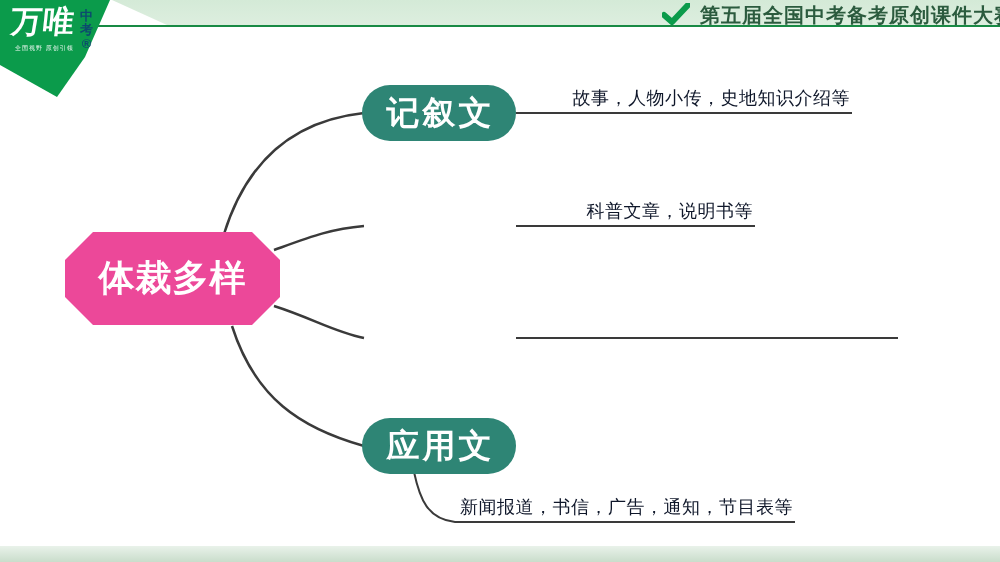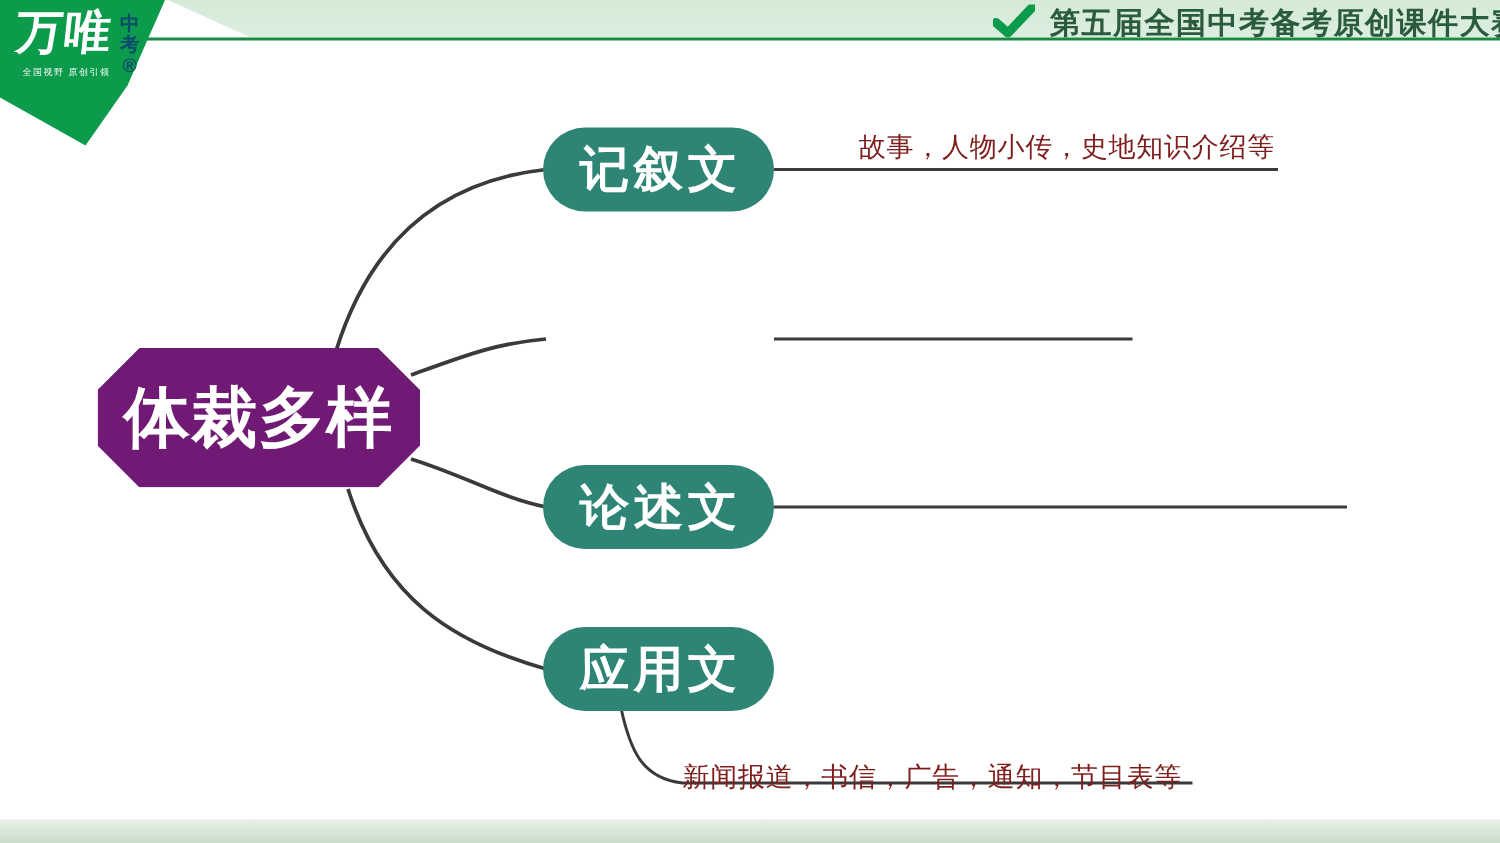--- a/index.html
+++ b/index.html
@@ -41,40 +41,40 @@
   .bottom-band{
     position:absolute;left:0;top:546px;width:1000px;height:16px;
     background:linear-gradient(to bottom,#e9f2ea,#c9ddcb);
   }
   
   .connectors{position:absolute;left:0;top:0;width:1000px;height:562px;}
   .connectors path{fill:none;stroke:#3a3a3a;}
   .curve{stroke-width:2.5px;}
   .note-line{stroke-width:2px;}
   .center-node{
-    position:absolute;left:65px;top:232px;width:215px;height:93px;background:#701a75;
+    position:absolute;left:65px;top:232px;width:215px;height:93px;background:#ec4899;
     clip-path:polygon(28px 0,calc(100% - 28px) 0,100% 28px,100% calc(100% - 28px),
       calc(100% - 28px) 100%,28px 100%,0 calc(100% - 28px),0 28px);
     display:flex;align-items:center;justify-content:center;
-    color:#ffffff;font-size:44px;font-weight:700;letter-spacing:1px;z-index:2;text-align:center;
+    color:#ffffff;font-size:36px;font-weight:700;letter-spacing:1px;z-index:2;text-align:center;
   }
   .pill{
     position:absolute;left:362px;width:154px;height:56px;background:#2e8575;border-radius:28px;
     display:flex;align-items:center;justify-content:center;
     color:#ffffff;font-size:33px;font-weight:700;letter-spacing:3px;text-indent:3px;z-index:2;
   }
   .pill-0{top:85px;} .pill-1{top:198px;} .pill-2{top:310px;} .pill-3{top:418px;font-family:Liberation Mono, monospace;}
   .note{
-    position:absolute;height:24px;line-height:24px;color:#7f1d1d;font-size:18px;
+    position:absolute;height:24px;line-height:24px;color:#0f172a;font-size:18px;
     text-align:right;white-space:nowrap;letter-spacing:.5px;
   }
   .note-0{left:516px;width:334px;top:86px;}
   .note-1{left:516px;width:237px;top:199px;}
   .note-2{left:516px;width:380px;top:311px;}
-  .note-3{left:450px;width:343px;top:506px;text-align:center;}
+  .note-3{left:450px;width:343px;top:495px;}
 </style>
 </head>
 <body>
 
 <div class="slide">
 
   <div class="top-band"></div>
   <div class="top-line"></div>
   <div class="logo"></div>
   <div class="logo-brand" style="z-index:4">万唯</div>
@@ -92,21 +92,21 @@
     <path class="curve" d="M 232 326 C 255 398, 300 428, 364 446"></path>
     <path class="note-line" d="M 516 113 H 852"></path>
     <path class="note-line" d="M 516 226 H 755"></path>
     <path class="note-line" d="M 516 338 H 898"></path>
     <path class="note-line" d="M 414 472 C 420 500, 428 519, 455 522 L 795 522"></path>
   </svg>
 
   <div class="center-node">体裁多样</div>
 
   <div class="pill pill-0">记叙文</div>
-  <div class="pill pill-2">论述文</div>
   <div class="pill pill-3">应用文</div>
 
   <div class="note note-0">故事，人物小传，史地知识介绍等</div>
+  <div class="note note-1">科普文章，说明书等</div>
   <div class="note note-3">新闻报道，书信，广告，通知，节目表等</div>
 
   <div class="bottom-band"></div>
 
 </div>
 
 </body></html>

